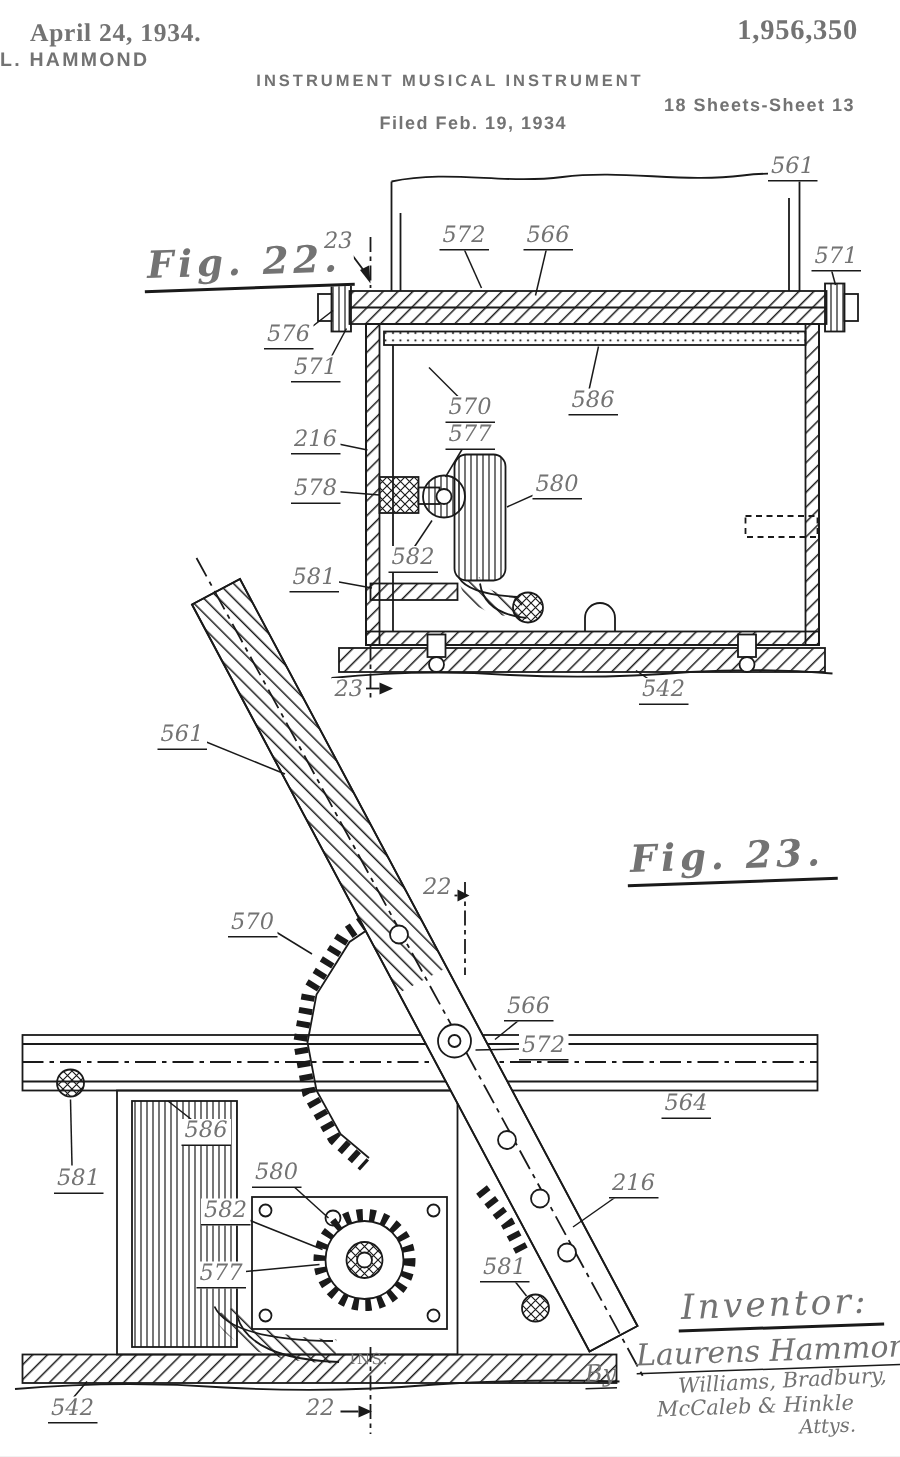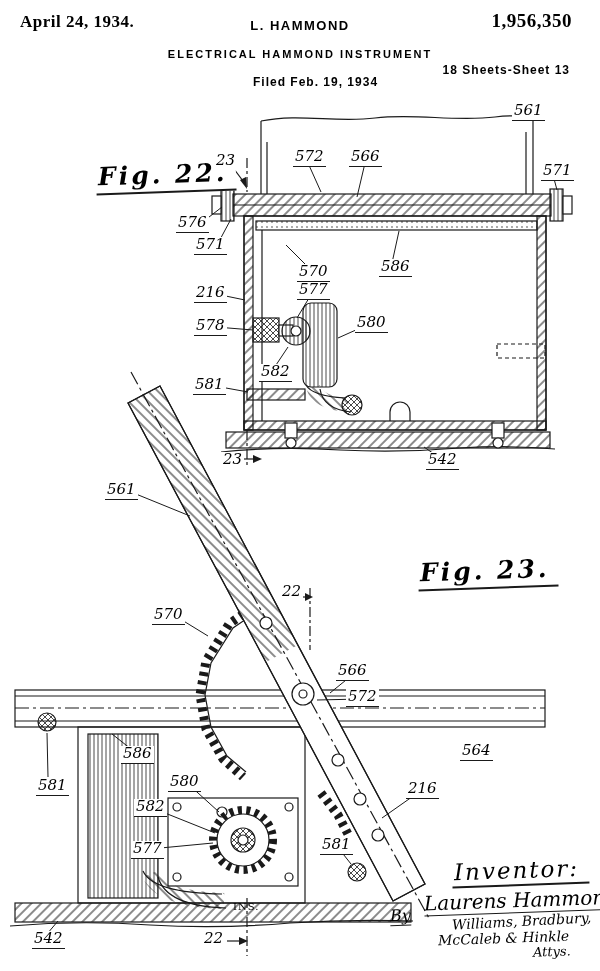--- a/index.html
+++ b/index.html
@@ -4,21 +4,21 @@
 <style>
   * { margin:0; padding:0; box-sizing:border-box; }
   html,body { background:#e8e8e6; }
   body { font-family:"Liberation Sans", sans-serif; }
   #page {
     position:relative; width:600px; height:971px; margin:0 auto;
     background:#ffffff; color:#1a1a1a; overflow:hidden;
   }
   
   .hdr-date   { position:absolute; left:20px;  top:12px; font:bold 17px "Liberation Serif", serif; letter-spacing:.5px; }
-  .hdr-author { position:absolute; left:0; right:0; top:18px; text-align:center; font:bold 13px "Liberation Sans", sans-serif; letter-spacing:1.5px; }
+  .hdr-author { position:absolute; left:0; right:0; top:32px; font:bold 13px "Liberation Sans", sans-serif; letter-spacing:1.5px; }
   .hdr-number { position:absolute; right:28px; top:10px; font:bold 19px "Liberation Serif", serif; letter-spacing:.5px; }
   .hdr-title  { position:absolute; left:0; right:0; top:48px; text-align:center; font:bold 11px "Liberation Sans", sans-serif; letter-spacing:2px; }
   .hdr-filed  { position:absolute; left:253px; top:75px; font:bold 12px "Liberation Sans", sans-serif; letter-spacing:1px; }
   .hdr-sheet  { position:absolute; right:30px; top:63px; font:bold 12px "Liberation Sans", sans-serif; letter-spacing:1px; }
   
   svg#drawing { position:absolute; left:0; top:0; }
   
   .caption {
     position:absolute; font:italic 700 25px "DejaVu Serif", serif; letter-spacing:3px;
     border-bottom:2px solid #1a1a1a; padding:0 8px 2px 2px; background:#fff;
@@ -38,27 +38,27 @@
   .sig-heading { left:452px; top:857px; font-size:23px; letter-spacing:2px; border-bottom:2px solid #1a1a1a; padding:0 10px 1px 2px; transform:rotate(-2deg); }
   .sig-name    { left:424px; top:888px; font-size:20px; border-bottom:1px solid #1a1a1a; transform:rotate(-2deg); }
   .sig-by      { left:390px; top:906px; font-size:16px; border-bottom:1px solid #1a1a1a; transform:rotate(-2deg); }
   .sig-firm1   { left:452px; top:913px; font-size:14px; transform:rotate(-3deg); }
   .sig-firm2   { left:438px; top:930px; font-size:14px; transform:rotate(-2deg); }
   .sig-attys   { left:533px; top:944px; font-size:13px; transform:rotate(-2deg); }
 </style>
 </head>
 <body>
 
-<div id="page" style="background: rgb(255, 255, 255); color: #000000;">
+<div id="page" style="background: rgb(255, 255, 255); color: #737373;">
 
   <header>
     <div class="hdr-date">April 24, 1934.</div>
     <div class="hdr-author">L. HAMMOND</div>
     <div class="hdr-number">1,956,350</div>
-    <div class="hdr-title">ELECTRICAL HAMMOND INSTRUMENT</div>
+    <div class="hdr-title">INSTRUMENT MUSICAL INSTRUMENT</div>
     <div class="hdr-filed">Filed Feb. 19, 1934</div>
     <div class="hdr-sheet">18 Sheets-Sheet 13</div>
   </header>
 
   <svg id="drawing" width="600" height="971" viewBox="0 0 600 971">
     <defs>
       <pattern id="h1" width="7" height="7" patternUnits="userSpaceOnUse" patternTransform="rotate(45)">
         <line x1="3" y1="-1" x2="3" y2="8" stroke="#1a1a1a" stroke-width="1"></line>
       </pattern>
       <pattern id="h2" width="7" height="7" patternUnits="userSpaceOnUse" patternTransform="rotate(-45)">
@@ -234,21 +234,21 @@
       <span class="ref" style="left: 193px; top: 377px;">581</span>
       <span class="ref plain" style="left: 221px; top: 452px;">23</span>
       <span class="ref" style="left: 426px; top: 452px;">542</span>
     </div>
   <div id="fig23-labels" class="label-layer">
       <span class="ref" style="left: 105px; top: 482px;">561</span>
       <span class="ref" style="left: 152px; top: 607px;">570</span>
       <span class="ref plain" style="left: 280px; top: 584px;">22</span>
       <span class="ref" style="left: 336px; top: 663px;">566</span>
       <span class="ref" style="left: 346px; top: 689px;">572</span>
-      <span class="ref" style="left: 460px; top: 728px; margin-top: 15px;">564</span>
+      <span class="ref" style="left: 441px; top: 728px;">564</span>
       <span class="ref" style="left: 121px; top: 746px;">586</span>
       <span class="ref" style="left: 36px; top: 778px;">581</span>
       <span class="ref" style="left: 168px; top: 774px;">580</span>
       <span class="ref" style="left: 406px; top: 781px;">216</span>
       <span class="ref" style="left: 134px; top: 799px;">582</span>
       <span class="ref" style="left: 131px; top: 841px;">577</span>
       <span class="ref" style="left: 320px; top: 837px;">581</span>
       <span class="ref small" style="left: 231px; top: 866px; margin-top: 36px;">INS.</span>
       <span class="ref" style="left: 32px; top: 931px;">542</span>
       <span class="ref plain" style="left: 202px; top: 931px;">22</span>

